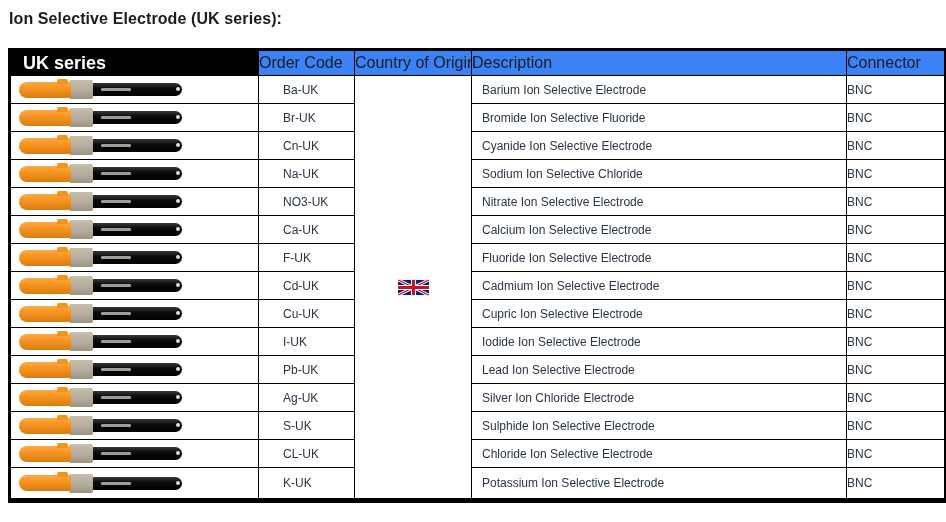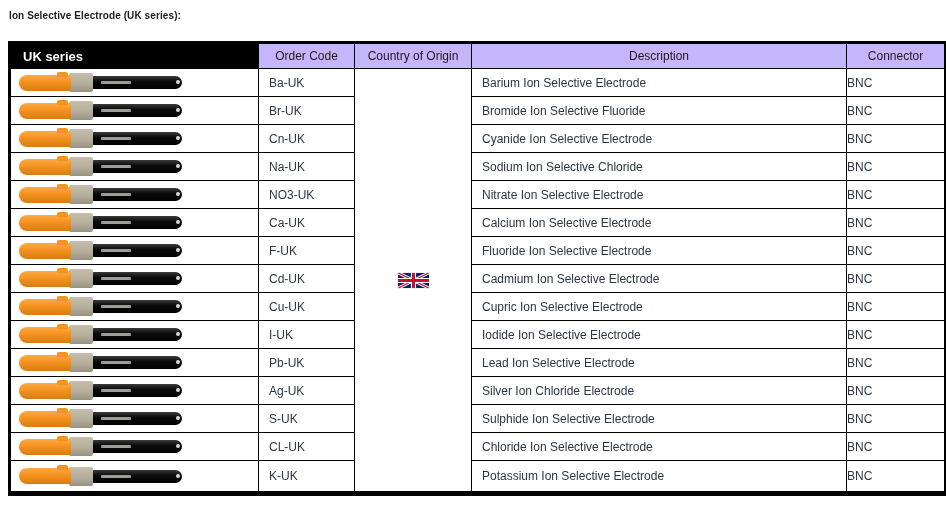--- a/index.html
+++ b/index.html
@@ -5,21 +5,21 @@
   * { box-sizing: border-box; }
   html, body {
     margin: 0; padding: 0;
     width: 946px; height: 522px;
     background: #ffffff;
     font-family: "Liberation Sans", sans-serif;
   }
   .page { padding: 8px 0 0 8px; }
 
   .title {
-    font-size: 10px;
+    font-size: 16px;
     font-weight: bold;
     color: #1c1c1c;
     margin: 2px 0 0 1px;
     letter-spacing: 0.1px;
   }
 
   table.catalog {
     border-collapse: collapse;
     table-layout: fixed;
     width: 936px;
@@ -37,39 +37,39 @@
     border: 1px solid #000;
     font-size: 12px;
     color: #2a3644;
     overflow: hidden;
     white-space: nowrap;
     padding: 0;
   }
 
   thead th {
     height: 26px;
-    background: #c4b5fd;
+    background: #3b82f6;
     font-weight: normal;
-    font-size: 12px;
+    font-size: 16px;
     color: #1b1b1b;
-    text-align: center;
+    text-align: left;
   }
   thead th.th-series {
     background: #000000;
     color: #ffffff;
     font-weight: bold;
-    font-size: 13px;
+    font-size: 18px;
     text-align: left;
     padding-left: 12px;
   }
 
   tbody td { height: 28px; background: #ffffff; }
   tbody tr:last-child td { height: 33px; margin-left: 20px; }
 
-  td.cell-code { padding-left: 10px; }
+  td.cell-code { padding-left: 24px; }
   td.cell-desc { padding-left: 10px; }
   td.cell-conn { }
   td.cell-country { text-align: center; vertical-align: middle; }
 
   
   td.cell-series { vertical-align: middle; }
   .electrode {
     display: flex;
     align-items: center;
     margin-left: 8px;

